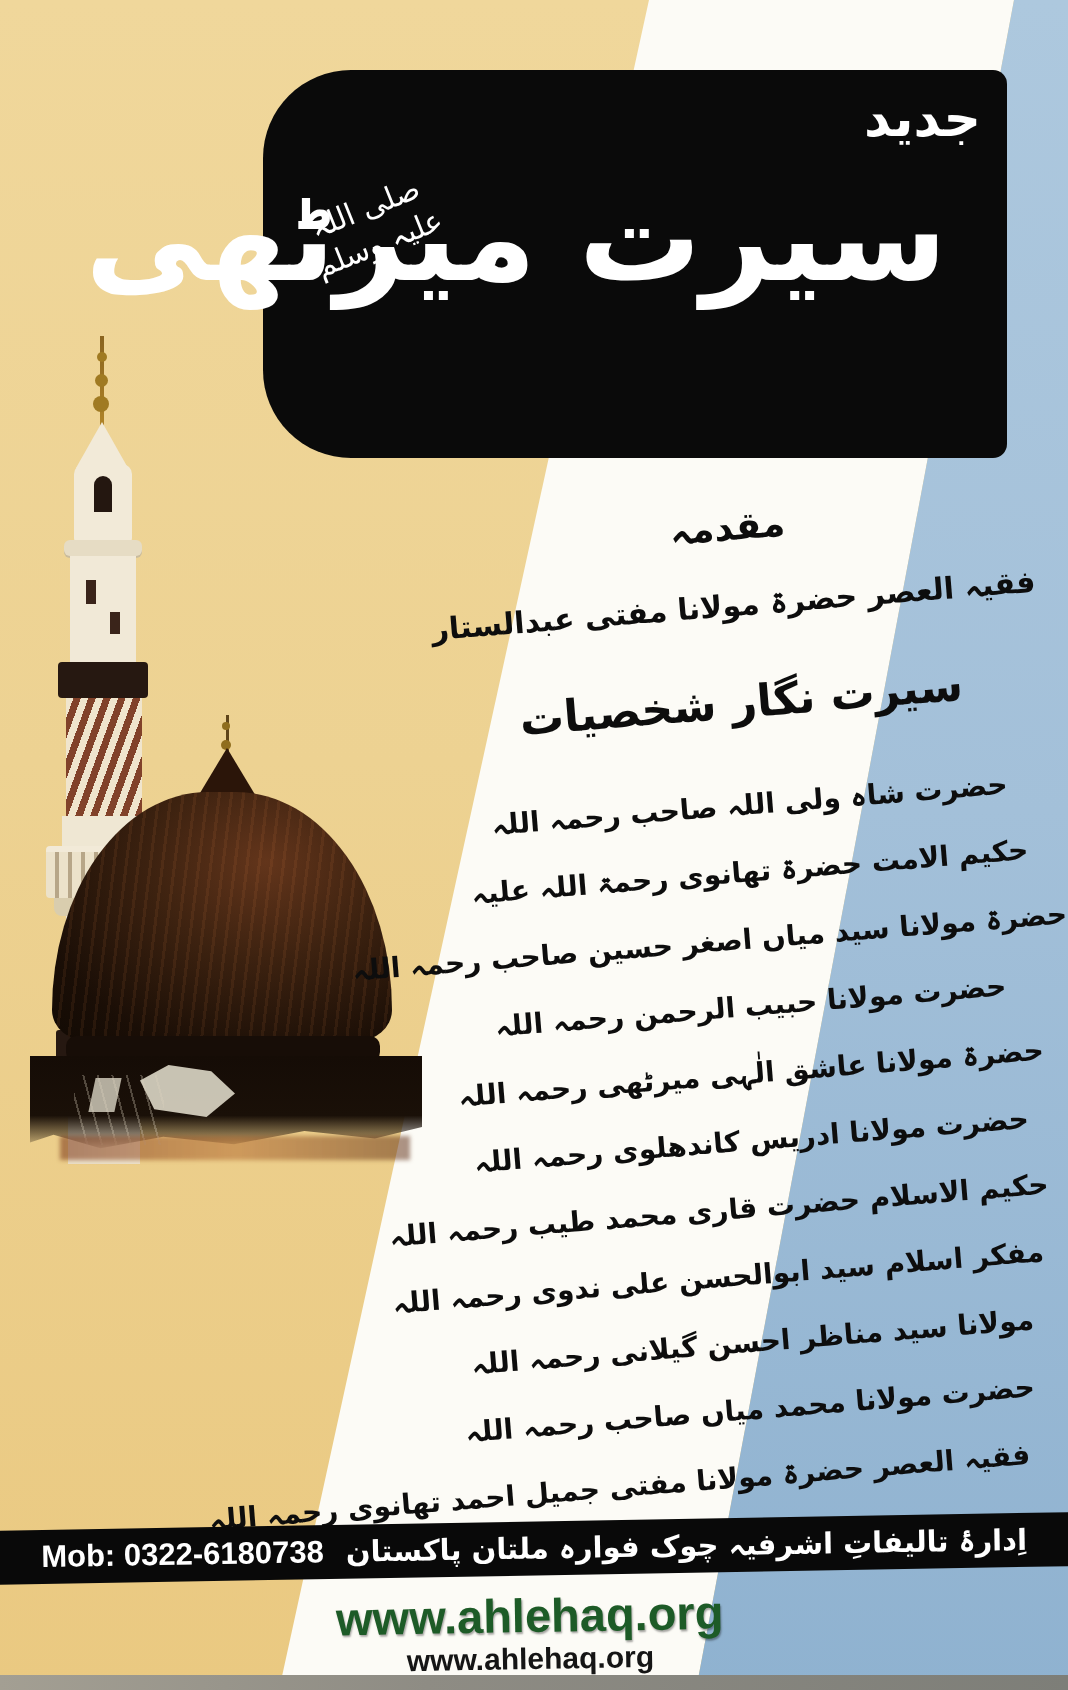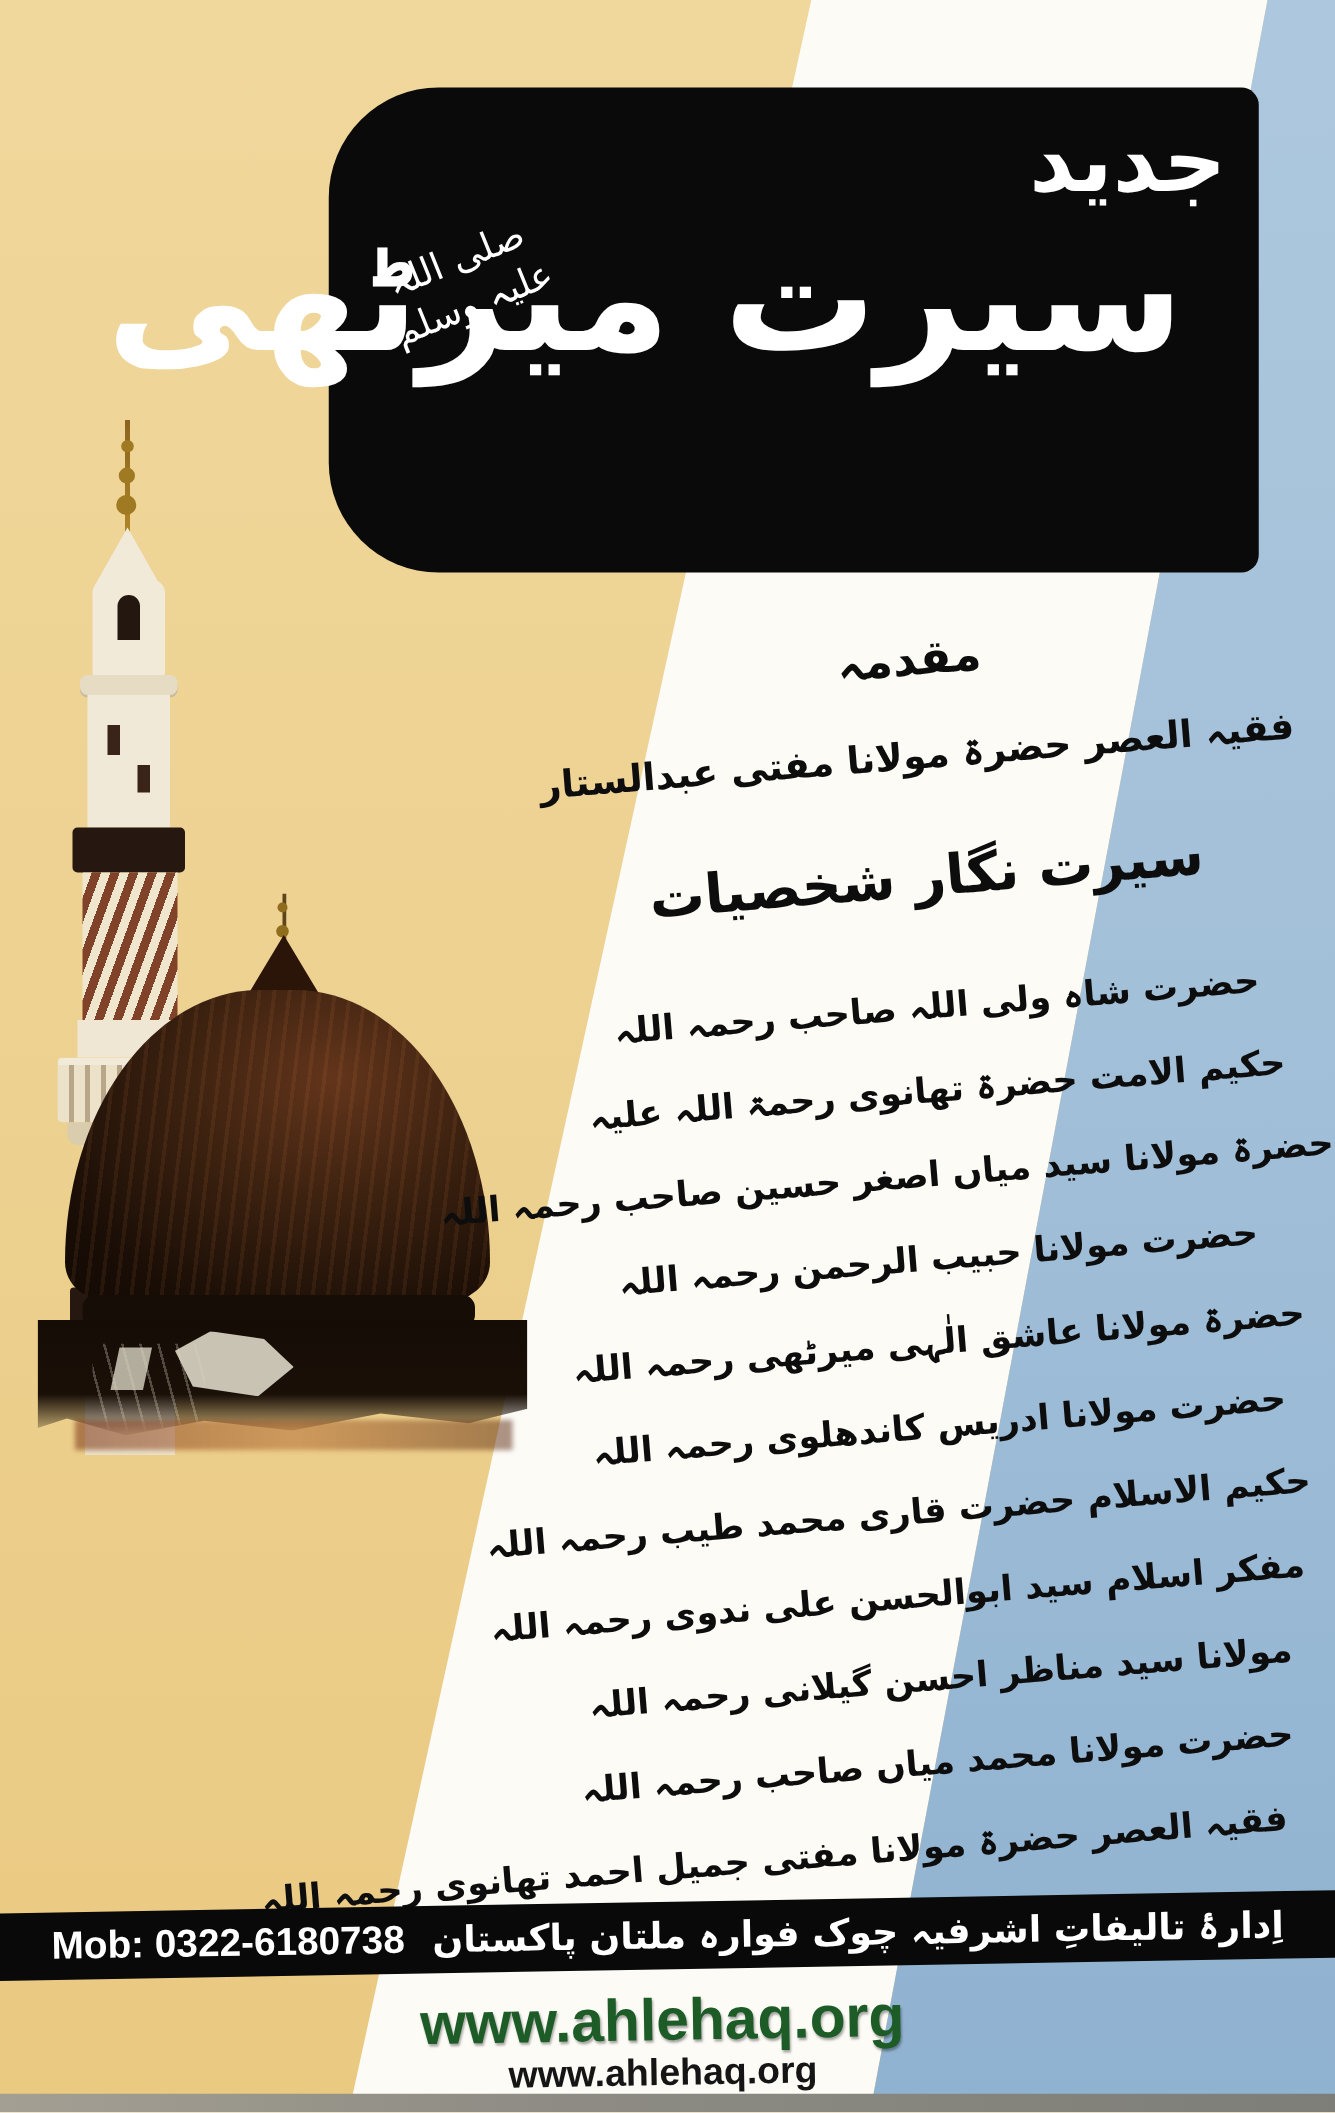--- a/index.html
+++ b/index.html
@@ -65,21 +65,21 @@
     clip-path:polygon(0 30%,30% 0,75% 12%,100% 55%,70% 100%,15% 85%);}
   .d-patch2{left:52px;top:748px;width:26px;height:34px;background:#cfc9b8;opacity:.85;transform:skewX(-12deg);}
   .d-scaffold{left:34px;top:745px;width:90px;height:70px;opacity:.55;
     background:repeating-linear-gradient(75deg,transparent 0 12px,rgba(220,210,190,.55) 12px 14px);}
 
   
   .title-box{
     position:absolute;left:263px;top:70px;width:744px;height:388px;
     background:var(--ink,#0a0a0a);border-radius:88px 14px 14px 88px;color:#ffffff;
   }
-  .kicker{position:absolute;top:18px;right:26px;font-size:70px;font-weight:bold;direction:rtl;}
+  .kicker{position:absolute;top:18px;right:26px;font-size:52px;font-weight:bold;direction:rtl;}
   .main-title{
     position:absolute;left:70px;right:60px;top:104px;text-align:center;
     font-size:122px;line-height:1.05;font-weight:bold;direction:rtl;white-space:nowrap;
   }
   .salutation{
     position:absolute;left:34px;top:118px;width:150px;text-align:center;
     font-size:30px;line-height:1.25;transform:rotate(-22deg);direction:rtl;
   }
 
   

